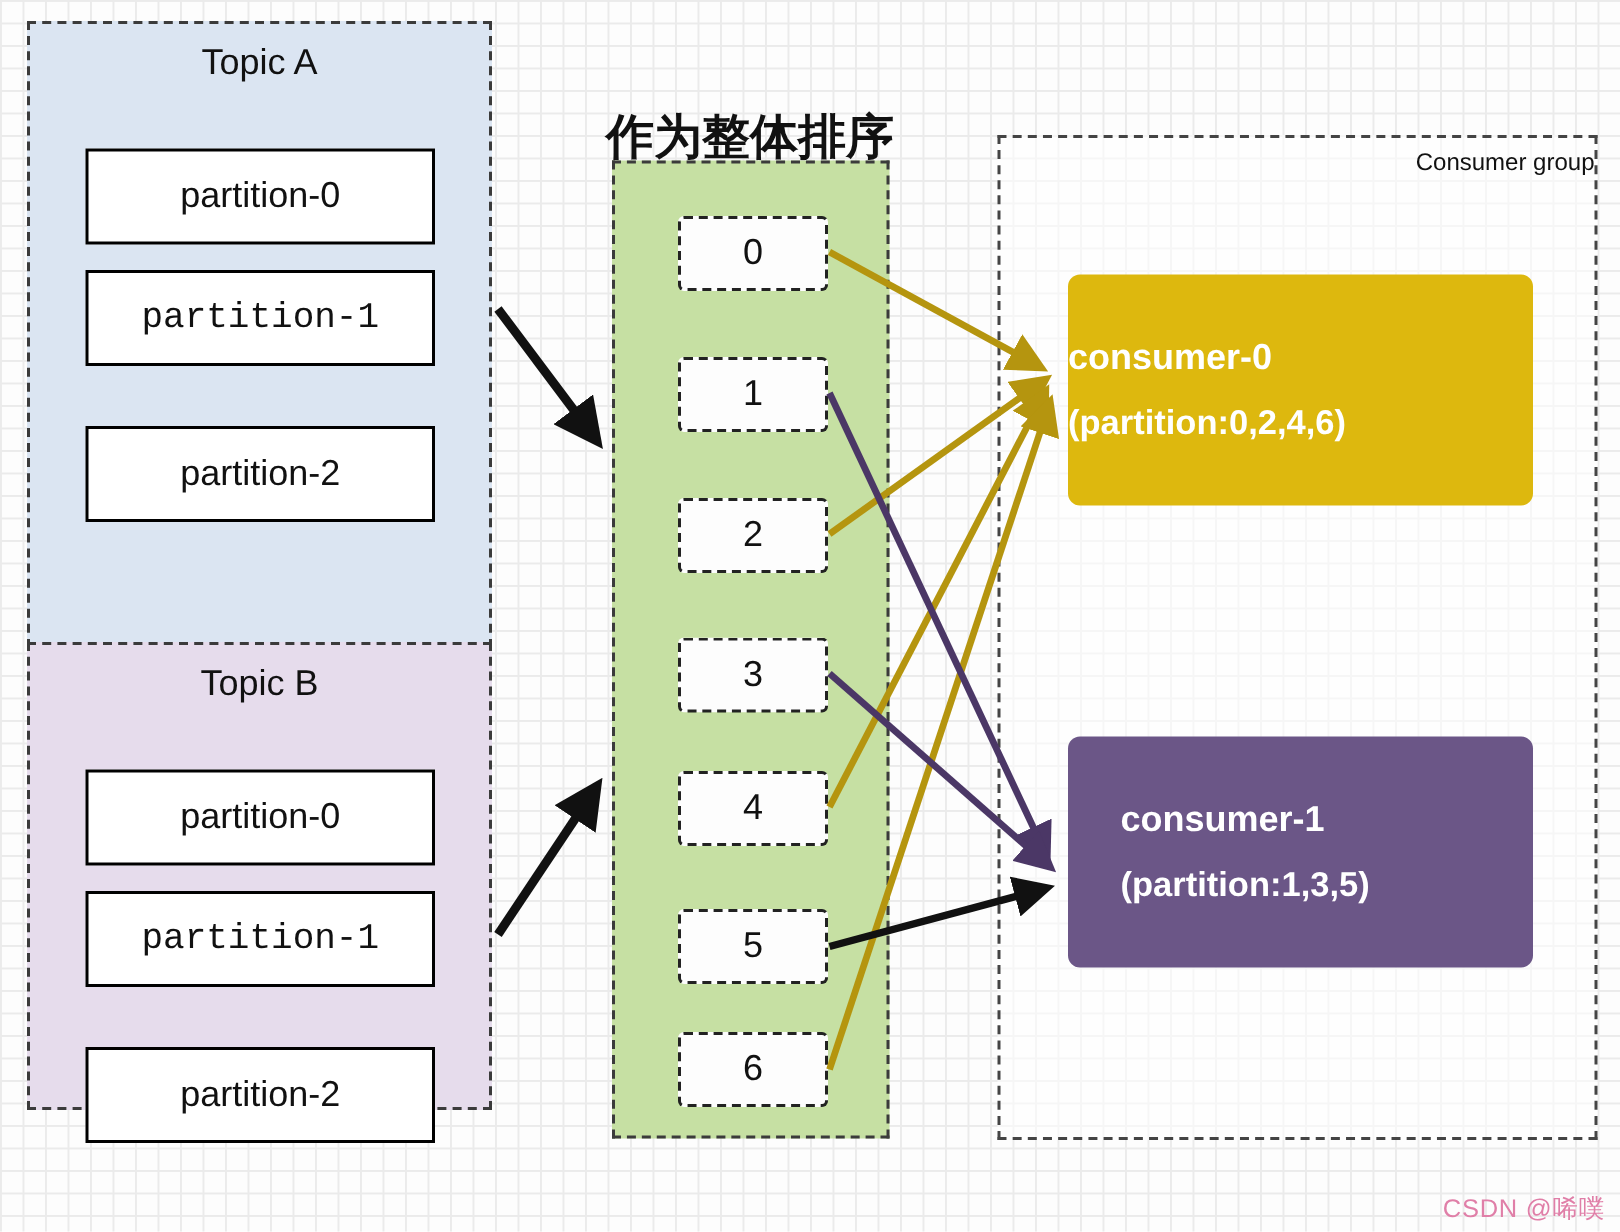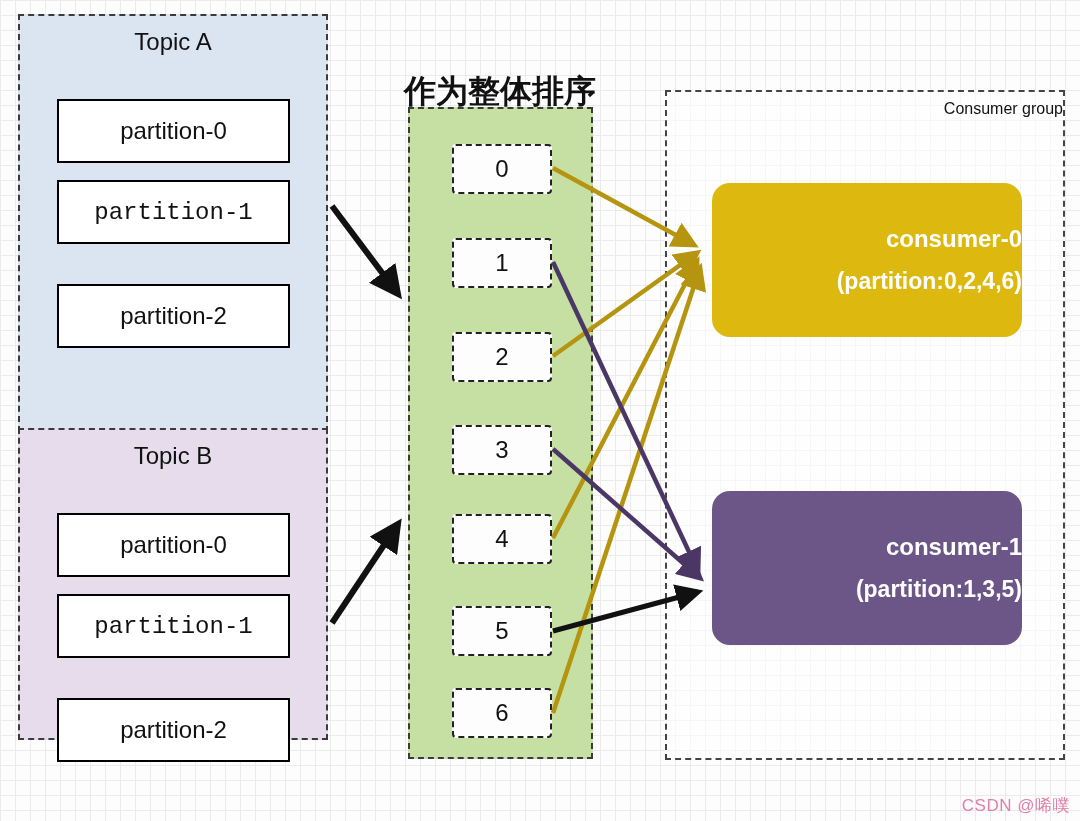--- a/index.html
+++ b/index.html
@@ -47,22 +47,22 @@
   .q0 { top: 35px; }  .q1 { top: 129px; } .q2 { top: 223px; }
   .q3 { top: 316px; } .q4 { top: 405px; } .q5 { top: 497px; }
   .q6 { top: 579px; }
   .cgroup {
     position: absolute; left: 665px; top: 90px; width: 400px; height: 670px;
     border: 2px dashed #444; background: rgba(255,255,255,0.55);
   }
   .cgroup-title { text-align: right; padding-top: 8px; font-size: 16px; }
   .consumer {
     position: absolute; left: 712px; width: 310px; height: 154px;
-    border-radius: 18px; color: #ffffff; font-weight: 700;
-    display: flex; flex-direction: column; align-items: flex-end; justify-content: center;
+    border-radius: 8px; color: #ffffff; font-weight: 700;
+    display: flex; flex-direction: column; align-items: flex-start; justify-content: center;
   }
   .consumer-0 { top: 183px; background: #ddb80e; }
   .consumer-1 { top: 491px; background: #6b5687; padding-left: 35px; }
   .consumer .name { font-size: 24px; }
   .consumer .detail { font-size: 23px; margin-top: 15px; }
   .arrows { position: absolute; left: 0; top: 0; width: 1080px; height: 821px; pointer-events: none; }
   .watermark {
     position: absolute; right: 10px; bottom: 4px;
     font-size: 17px; color: #e07fa8; letter-spacing: 0.5px;
   }

